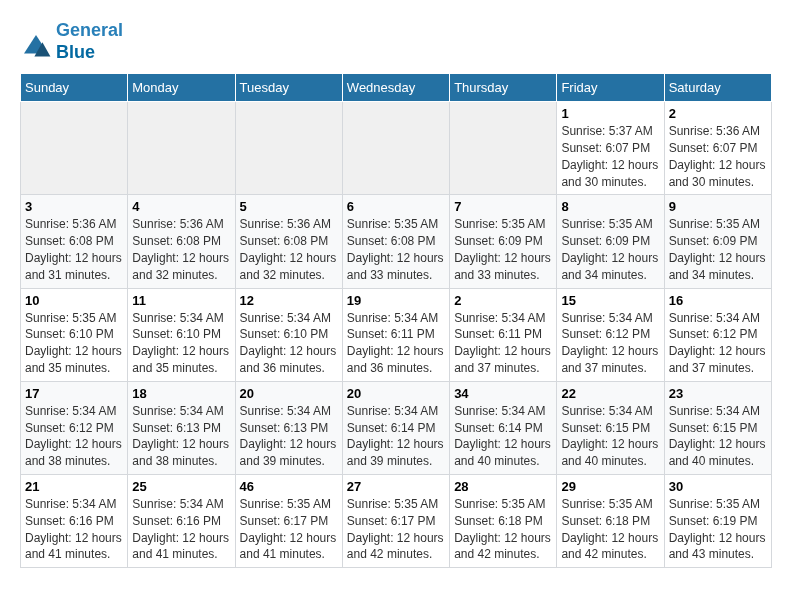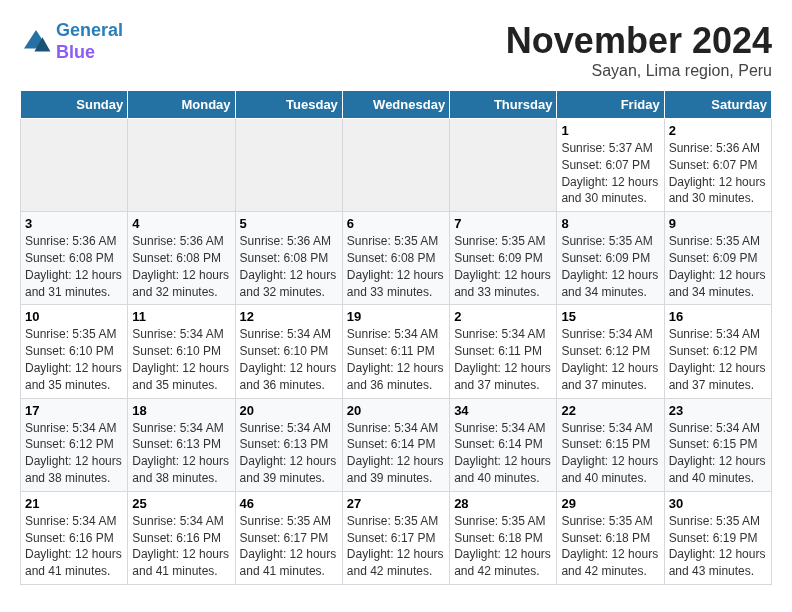--- a/index.html
+++ b/index.html
@@ -11,21 +11,21 @@
       padding: 20px;
     }
     .header {
       display: flex;
       justify-content: space-between;
       align-items: flex-start;
       margin-bottom: 10px;
     }
     .logo {
       display: flex;
-      align-items: center;
+      align-items: flex-end;
       gap: 4px;
     }
     .logo-text {
       font-size: 18px;
       font-weight: bold;
       color: #1a5276;
       line-height: 1.2;
     }
     .logo-text span {
       color: #2980b9;
@@ -49,23 +49,23 @@
     }
     table {
       width: 100%;
       border-collapse: collapse;
       font-size: 11px;
     }
     thead tr th {
       background-color: #2471a3;
       color: white;
       padding: 6px 4px;
-      text-align: right;
+      text-align: left;
       font-size: 13px;
-      font-weight: bold;
+      font-weight: normal;
       border: 1px solid #fff;
     }
     tbody tr td {
       border: 1px solid #d5d8dc;
       padding: 4px;
       vertical-align: top;
       width: calc(100% / 7);
       min-height: 80px;
       height: 90px;
       background: #fff;
@@ -92,26 +92,22 @@
 <body>
 
 <div class="header">
   <div class="logo">
     <svg class="logo-icon" viewBox="0 0 40 40">
       <polygon points="20,5 35,28 5,28" fill="#2471a3"></polygon>
       <polygon points="28,14 38,32 18,32" fill="#1a5276"></polygon>
     </svg>
     <div class="logo-text">
       <div><span>General</span></div>
-      <div><span style="color:#8b5cf6">Blue</span></div>
+      <div><span style="color:#0369a1">Blue</span></div>
     </div>
-  </div>
-  <div class="title-block">
-    <h1>November 2024</h1>
-    <h2>Sayan, Lima region, Peru</h2>
   </div>
 </div>
 
 <table>
   <thead>
     <tr id="header-row">
     <th>Sunday</th>
         <th>Monday</th>
         <th>Tuesday</th>
         <th>Wednesday</th>

